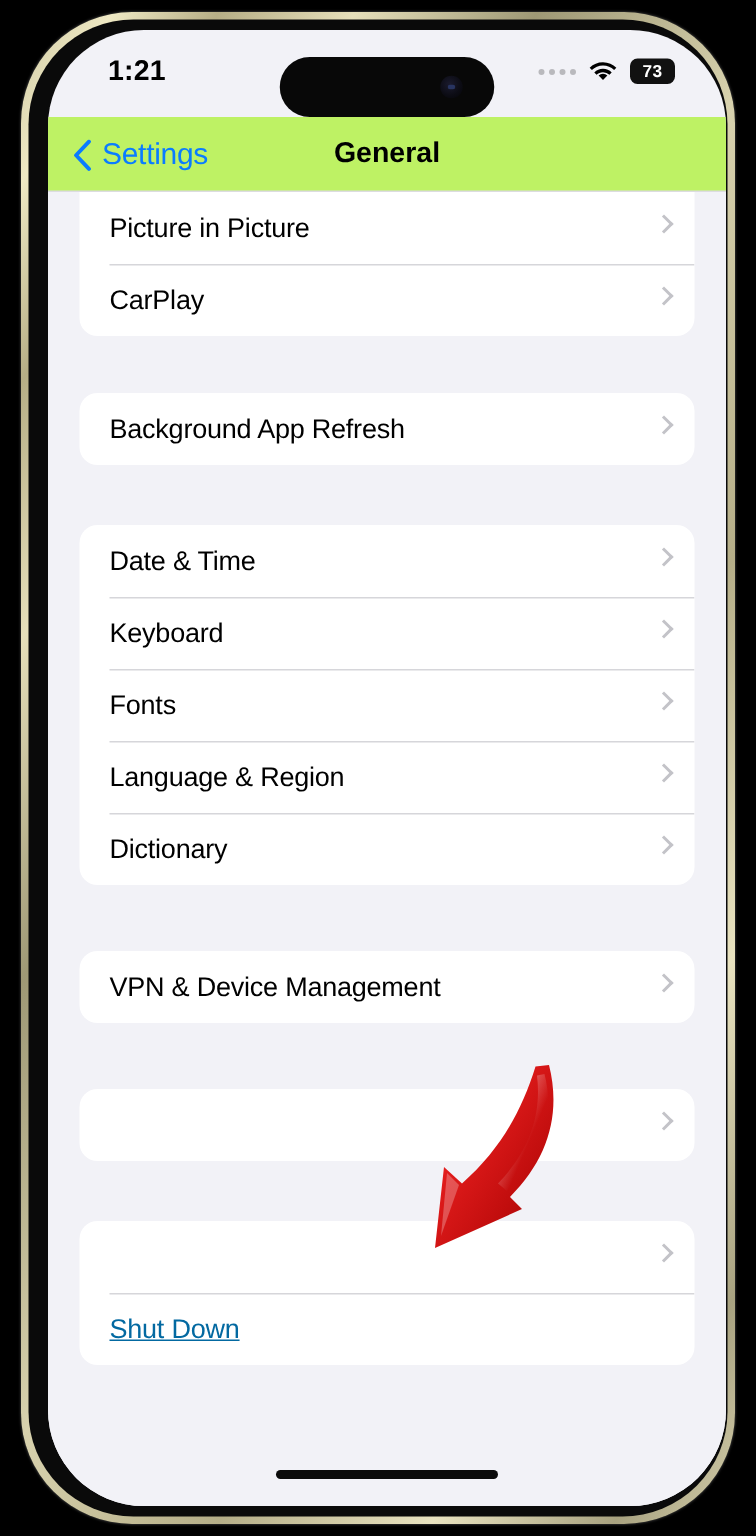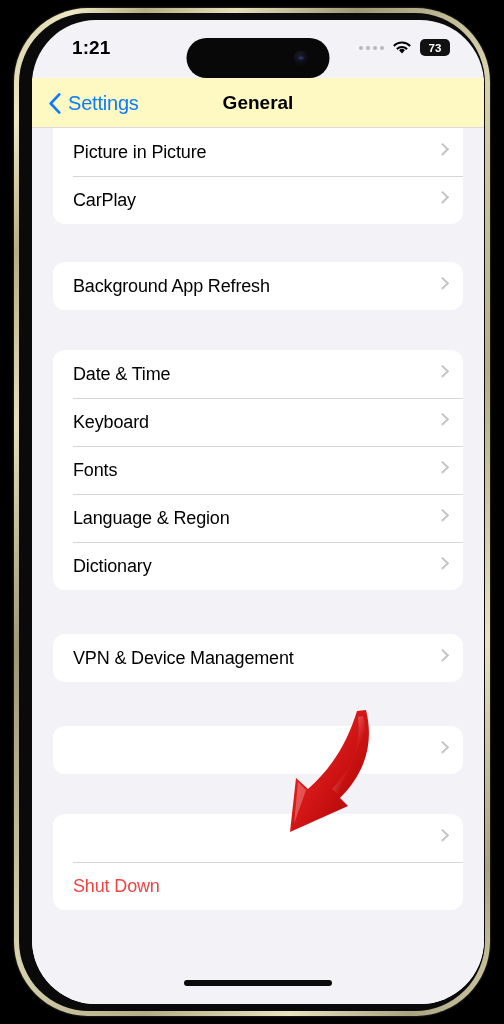--- a/index.html
+++ b/index.html
@@ -81,21 +81,21 @@
     min-width:30px; height:17px; border-radius:5px;
     background:#111; color:#fff;
     font-size:11.5px; font-weight:700;
     display:flex; align-items:center; justify-content:center;
     padding:0 3px; letter-spacing:.2px;
   }
 
   
   #nav-bar{
     position:absolute; top:58px; left:0; right:0; height:50px;
-    background:#fef9c3;
+    background:#bef264;
     border-bottom:.5px solid #dcdce0;
     z-index:25;
   }
   #back-button{
     position:absolute; left:17px; top:0; height:50px;
     display:flex; align-items:center; gap:7px;
     color:#0a7cff; cursor:pointer;
   }
   #back-label{ font-size:20px; letter-spacing:-.2px; }
   #nav-title{
@@ -132,21 +132,21 @@
   }
   .row + .row::before{
     content:""; position:absolute;
     left:20px; right:0; top:0; height:.5px;
     background:#d6d6da;
   }
   .row-label{
     font-size:18px; color:#000; letter-spacing:-.15px;
     line-height:1;
   }
-  .row-label.link{ color:#ef4444; }
+  .row-label.link{ color:#0369a1;text-decoration:underline; }
   .chevron{
     position:absolute; right:19px; top:50%;
     transform:translateY(-50%);
     width:9px; height:9px;
     border-right:2.1px solid #c3c3c8;
     border-top:2.1px solid #c3c3c8;
     transform-origin:center;
     rotate:45deg;
     margin-top:-4px;
   }

